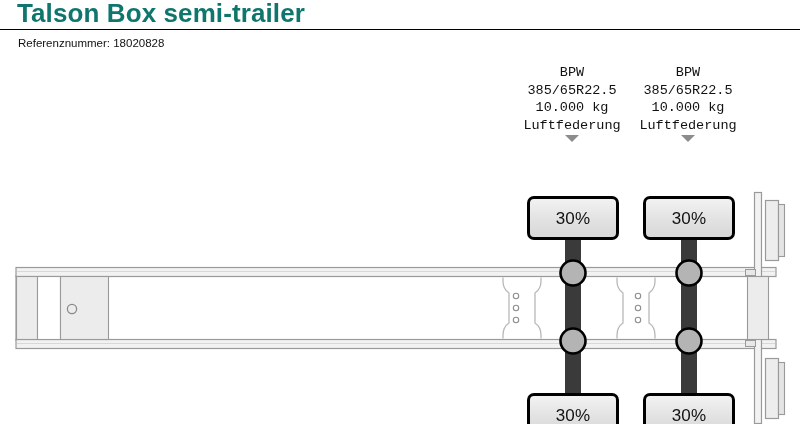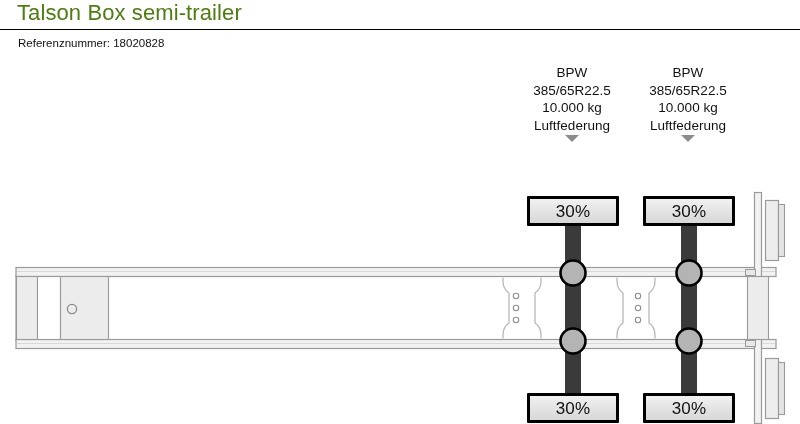--- a/index.html
+++ b/index.html
@@ -14,25 +14,25 @@
     overflow: hidden;
     font-family: "Liberation Sans", sans-serif;
     color: #000000;
   }
 
   
   #page-title {
     position: absolute;
     left: 17px;
     top: 1px;
-    font-size: 22px;
-    font-weight: 400;
+    font-size: 26px;
+    font-weight: 700;
     line-height: 24px;
     letter-spacing: 0.1px;
-    color: #4d7c0f;
+    color: #0f766e;
     white-space: nowrap;
   }
   #header-rule {
     position: absolute;
     left: 0;
     top: 29px;
     width: 800px;
     height: 1px;
     background: #000000;
   }
@@ -65,41 +65,42 @@
     position: absolute;
     width: 150px;
     text-align: center;
     font-size: 13.5px;
     line-height: 17.5px;
     color: #111111;
   }
   .axle-spec .spec-line {
     display: block;
     white-space: nowrap;
+    font-family: Liberation Mono, monospace;
   }
   .axle-spec .spec-caret {
     display: block;
     margin: 1px auto 0 auto;
     width: 0;
     height: 0;
     border-left: 7px solid transparent;
     border-right: 7px solid transparent;
     border-top: 7px solid #8c8c8c;
   }
   #axle-spec-1 { left: 497px; top: 64px; }
   #axle-spec-2 { left: 613px; top: 64px; }
 
   
   .tyre-badge {
     position: absolute;
     width: 92px;
-    height: 30px;
+    height: 44px;
     box-sizing: border-box;
     border: 3px solid #000000;
-    border-radius: 1px;
+    border-radius: 7px;
     background: linear-gradient(to bottom, #f2f2f2 0%, #e2e2e2 55%, #d8d8d8 100%);
     display: flex;
     align-items: center;
     justify-content: center;
     font-size: 17px;
     line-height: 17px;
     color: #111111;
     letter-spacing: 0.2px;
   }
   #tyre-badge-a1-top { left: 527px; top: 196px; }

